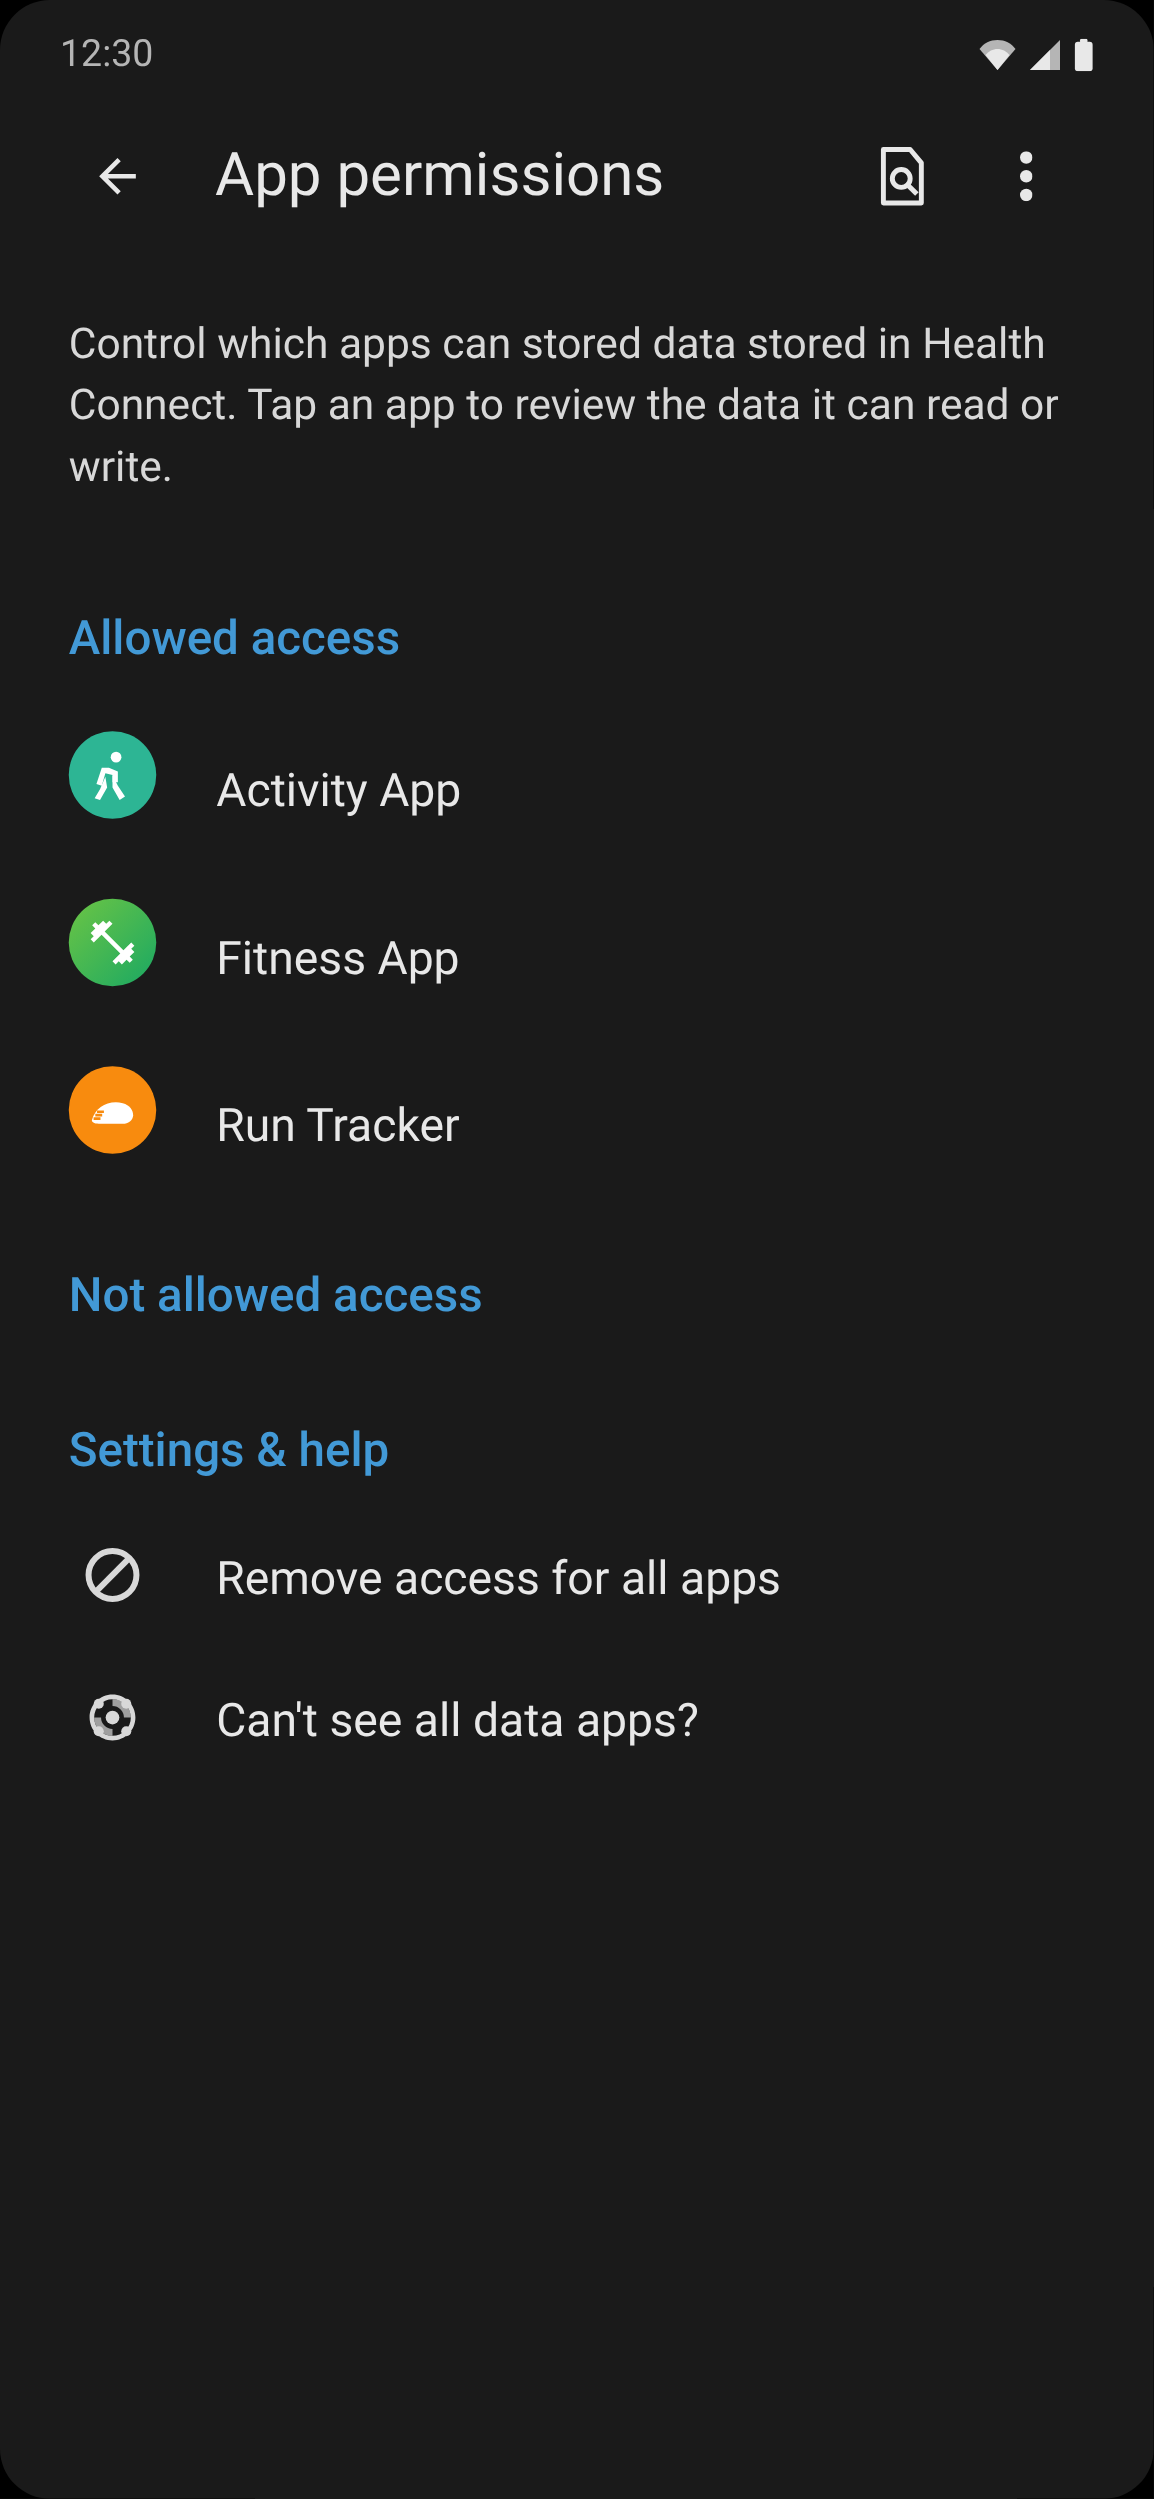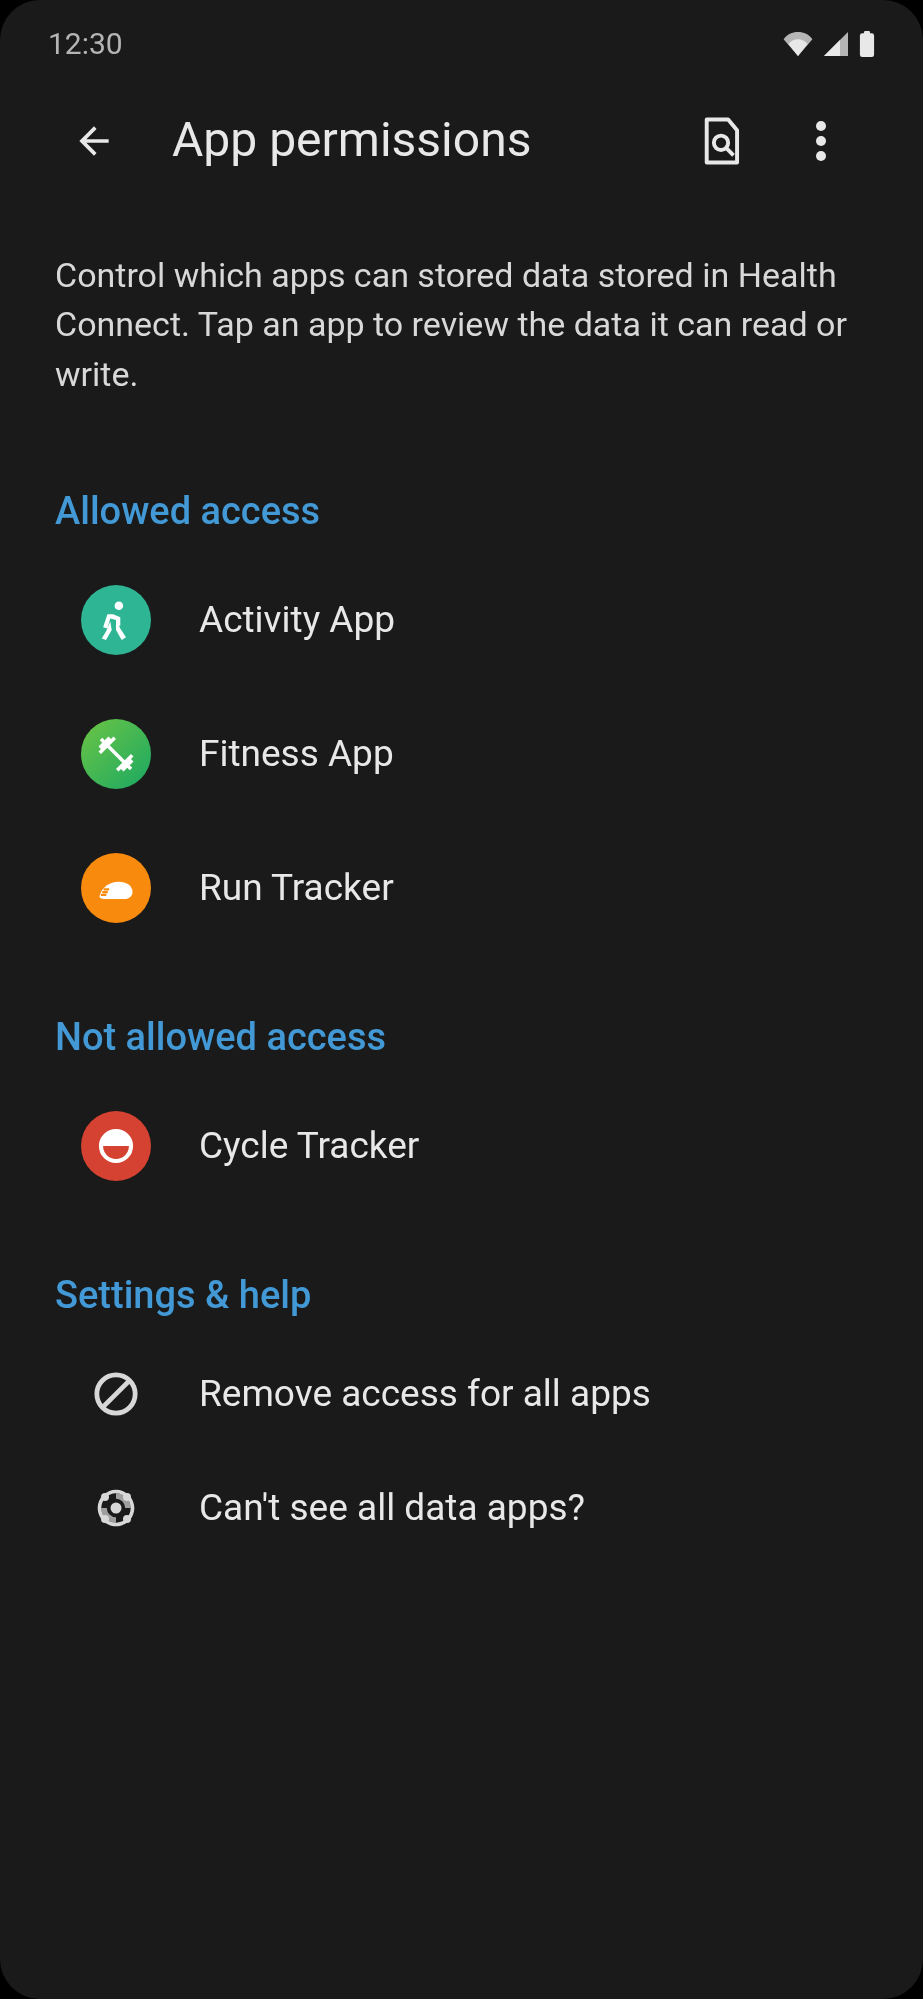--- a/index.html
+++ b/index.html
@@ -75,22 +75,22 @@
       font-weight: 400;
     }
     .section-header {
       color: #4299d6;
       font-size: 38px;
       font-weight: 500;
       padding: 60px 55px 20px;
     }
     .list-item {
       display: flex;
-      align-items: center;
-      padding: 32px 81px;
+      align-items: flex-end;
+      padding: 32px 55px;
       gap: 48px;
       cursor: pointer;
     }
     .app-icon {
       width: 70px;
       height: 70px;
       border-radius: 50%;
       display: flex;
       align-items: center;
       justify-content: center;
@@ -186,29 +186,20 @@
       <svg width="44" height="36" viewBox="0 0 32 24" fill="#fff">
           <path d="M4 18 C6 10 14 6 22 8 C26 9 28 12 28 15 C28 18 25 20 22 20 L8 20 C5 20 4 19 4 18 Z"></path>
           <path d="M6 15 L10 15 M5 17 L9 17 M7 13 L11 13" stroke="#f88b0e" stroke-width="1.5"></path>
         </svg>
     </div>
     <span class="item-label">Run Tracker</span>
   </div>
 
   <div class="section-header">Not allowed access</div>
 
-  <div class="list-item">
-    <div class="app-icon" style="background:#d54232">
-      <svg width="40" height="40" viewBox="0 0 24 24">
-          <circle cx="12" cy="12" r="9" fill="none" stroke="#fff" stroke-width="2.5"></circle>
-          <path d="M3 12 A9 9 0 0 1 21 12 Z" fill="#fff"></path>
-        </svg>
-    </div>
-    <span class="item-label">Cycle Tracker</span>
-  </div>
 
 
   <div class="section-header">Settings &amp; help</div>
 
   <div class="list-item">
     <div class="settings-icon">
       <svg width="46" height="46" viewBox="0 0 24 24" fill="none" stroke="#d8d8d8" stroke-width="2.5">
           <circle cx="12" cy="12" r="10"></circle>
           <line x1="5" y1="19" x2="19" y2="5"></line>
         </svg>

